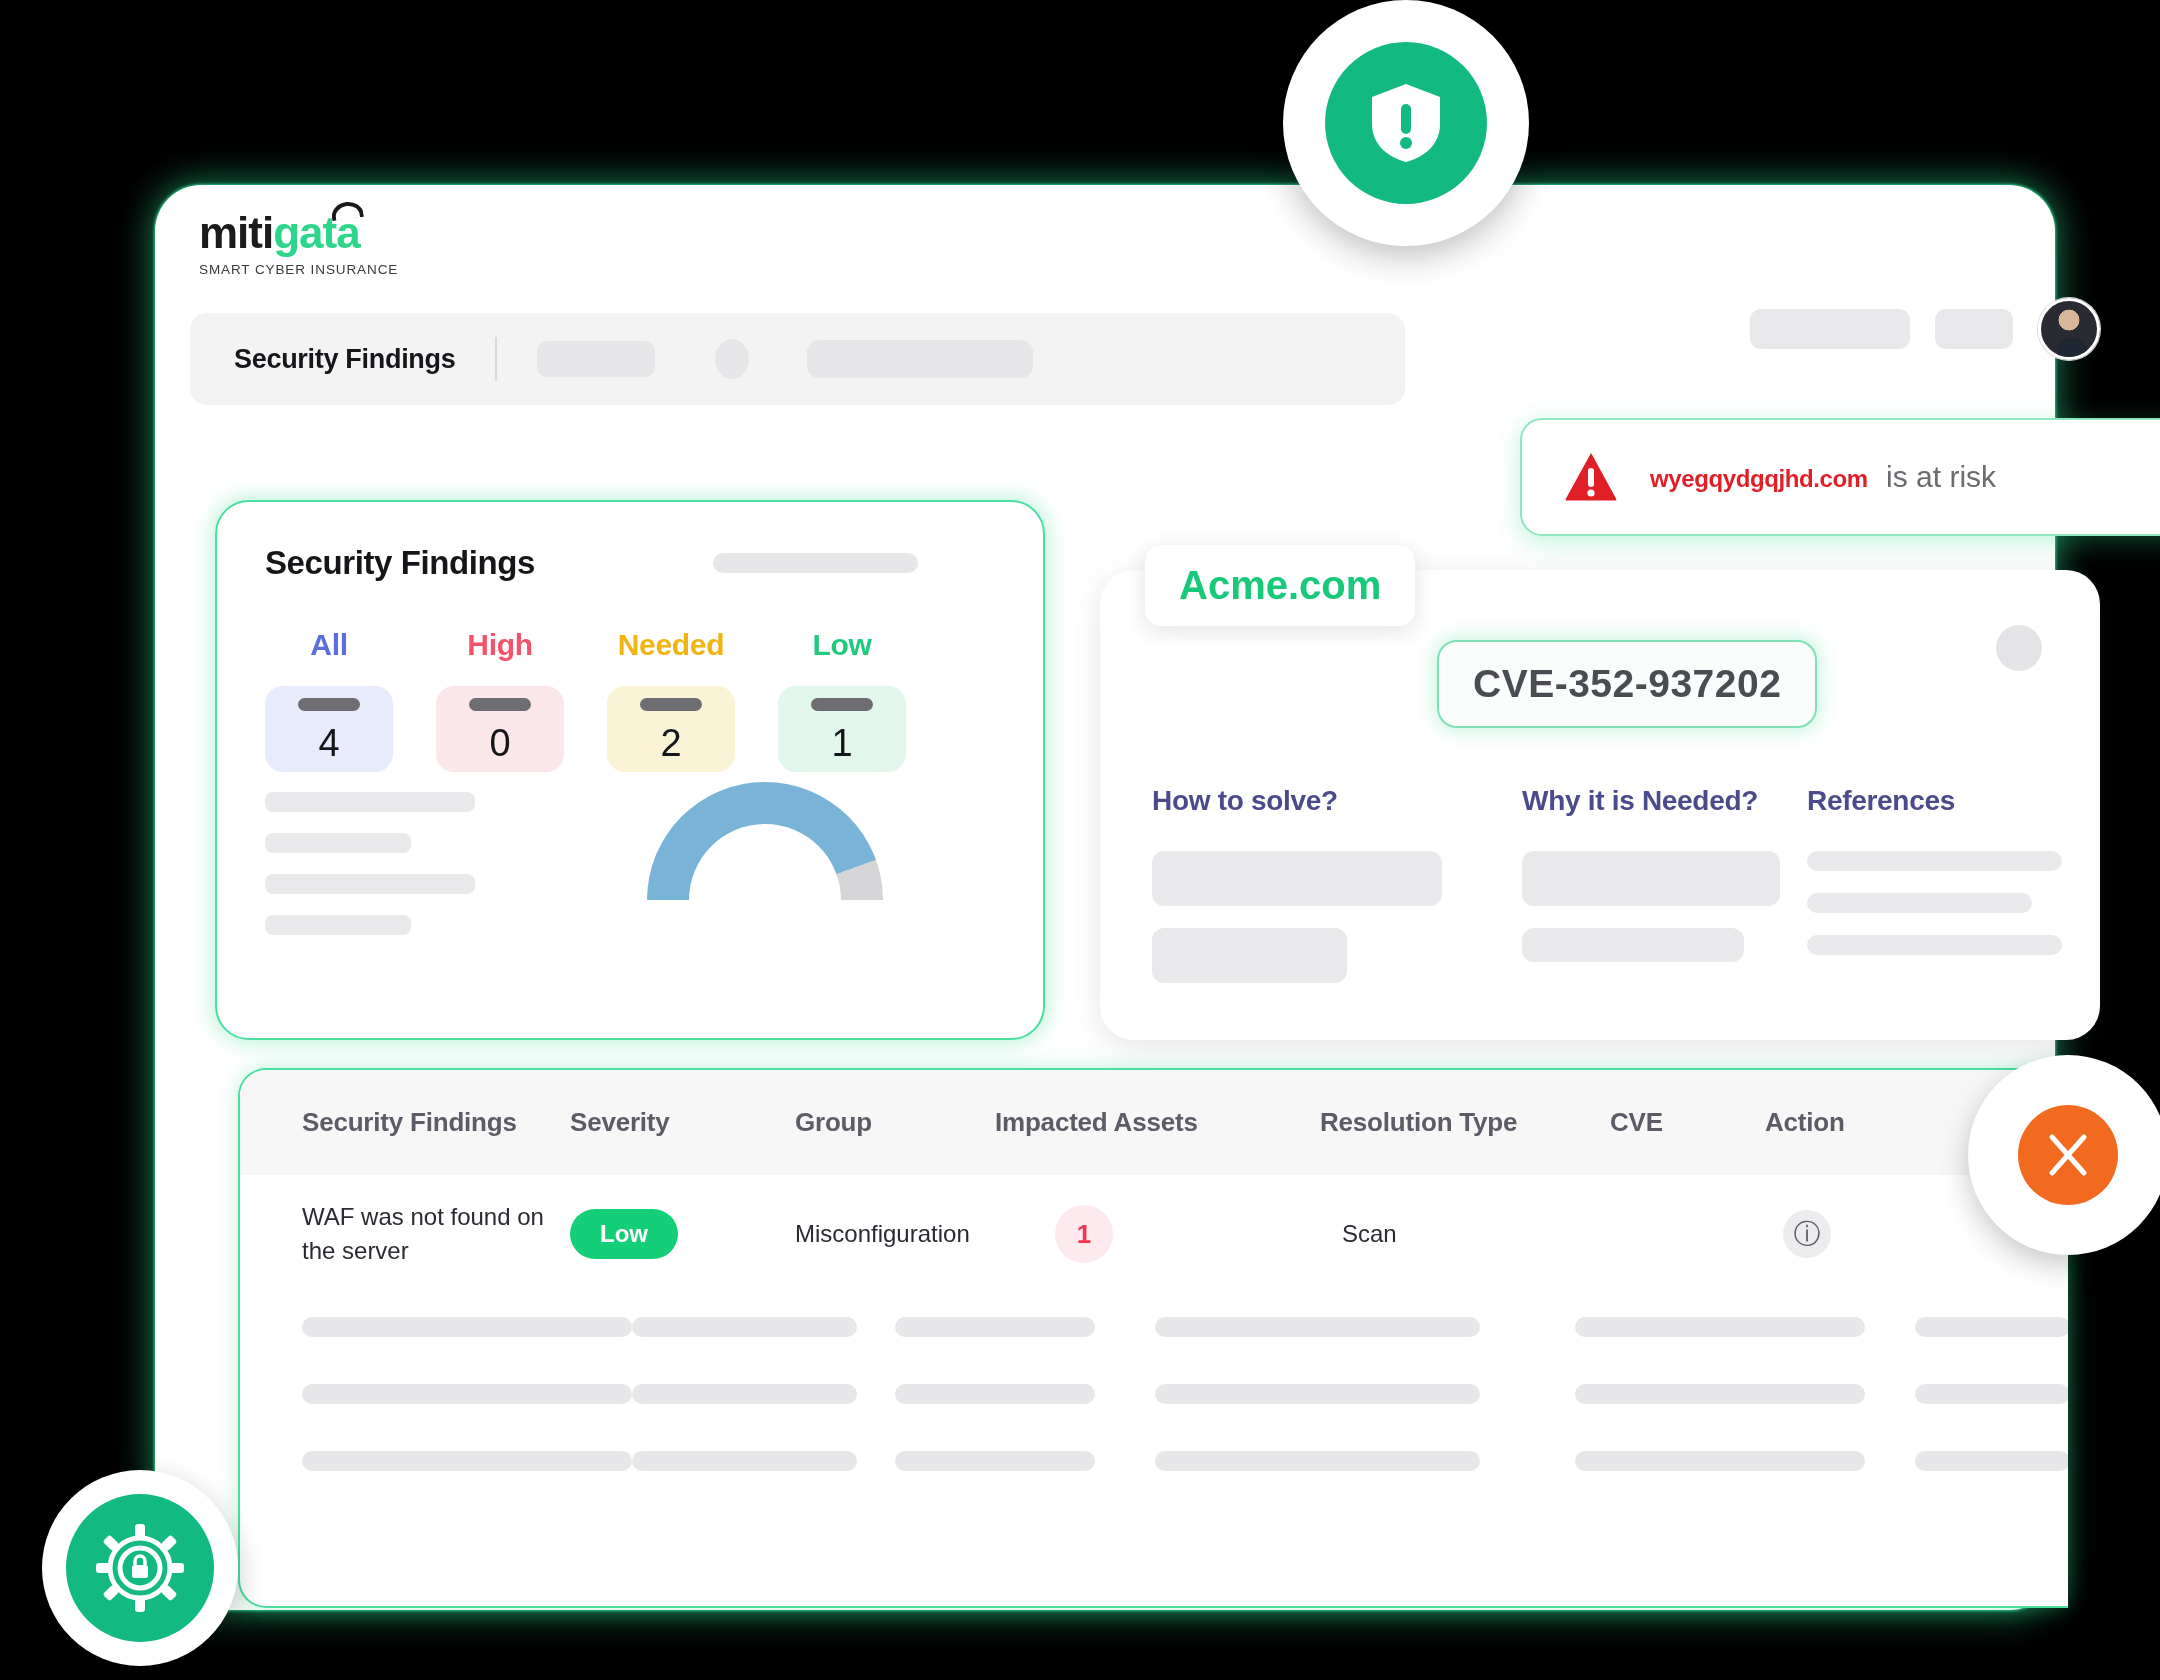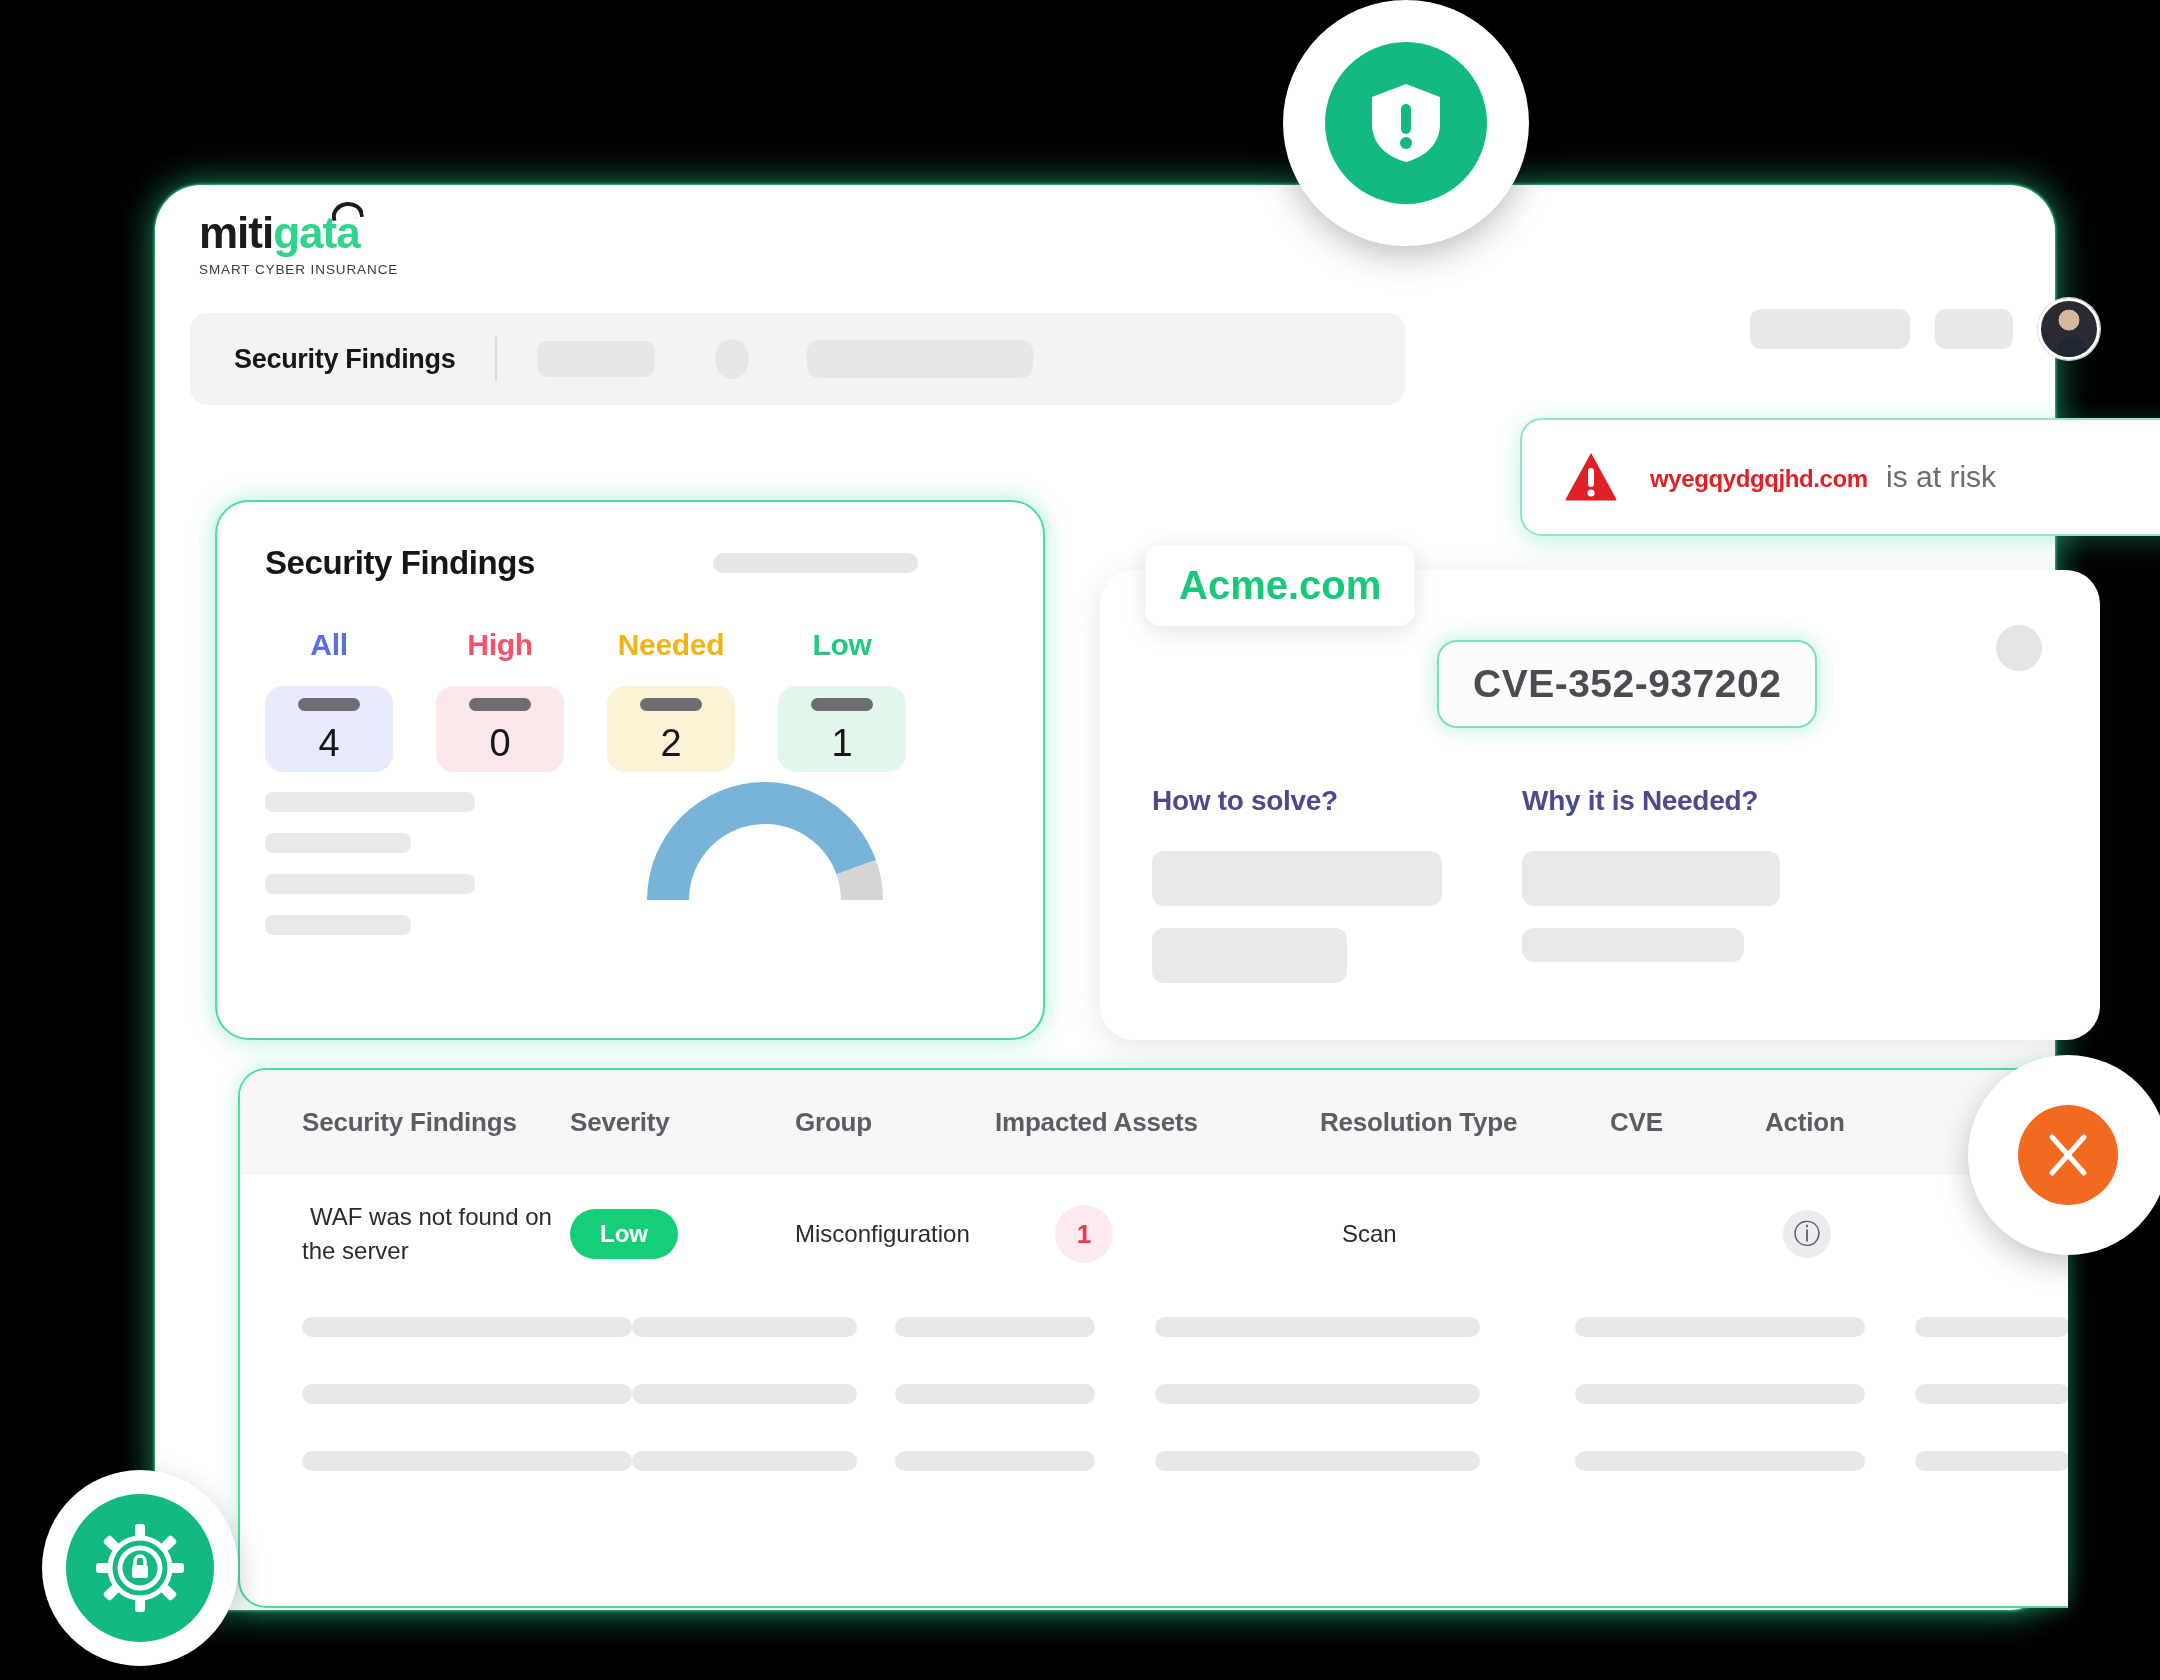--- a/index.html
+++ b/index.html
@@ -173,21 +173,21 @@
   .th { font-size: 26px; font-weight: 700; color:#5c5c66; letter-spacing:-.2px; }
   .col1 { flex: 0 0 330px; padding-left: 62px; }
   .col2 { flex: 0 0 225px; }
   .col3 { flex: 0 0 200px; }
   .col4 { flex: 0 0 325px; }
   .col5 { flex: 0 0 290px; }
   .col6 { flex: 0 0 155px; }
   .col7 { flex: 1; }
 
   .trow { display:flex; align-items:center; height: 118px; }
-  .cell-title { font-size: 24px; color:#2a2a32; line-height: 1.42; margin-left: 8px; }
+  .cell-title { font-size: 24px; color:#2a2a32; line-height: 1.42; }
   .badge-low {
     display:inline-block; background:#14cf77; color:#ffffff; font-size: 24px;
     font-weight: 600; padding: 11px 30px; border-radius: 999px;
   }
   .cell-text { font-size: 24px; color:#2a2a32; }
   .count-pill {
     width: 58px; height: 58px; border-radius: 50%;
     background:#fdeaee; color:#f0374f; font-size: 26px; font-weight: 700;
     display:flex; align-items:center; justify-content:center;
   }
@@ -315,20 +315,26 @@
     <div class="tab-col c1">
       <div class="tab-label">How to solve?</div>
       <div class="tab-sk" style="width:290px;height:55px"></div>
       <div class="tab-sk" style="width:195px;height:55px;margin-top:22px"></div>
     </div>
     <div class="tab-col c2">
       <div class="tab-label">Why it is Needed?</div>
       <div class="tab-sk" style="width:258px;height:55px"></div>
       <div class="tab-sk" style="width:222px;height:34px;margin-top:22px"></div>
     </div>
+    <div class="tab-col">
+      <div class="tab-label">References</div>
+      <div class="tab-sk" style="width:255px;height:20px"></div>
+      <div class="tab-sk" style="width:225px;height:20px;margin-top:22px"></div>
+      <div class="tab-sk" style="width:255px;height:20px;margin-top:22px"></div>
+    </div>
   </div>
 </div>
 
 <div class="acme-chip">Acme.com</div>
 <div class="cve-chip">CVE-352-937202</div>
 
 <div class="alert-banner">
   <div class="warn-tri">
     <svg width="62" height="58" viewBox="0 0 62 58">
       <path d="M31 3 L59 54 H3 Z" fill="#e01f26" stroke="#ffffff" stroke-width="3"></path>

